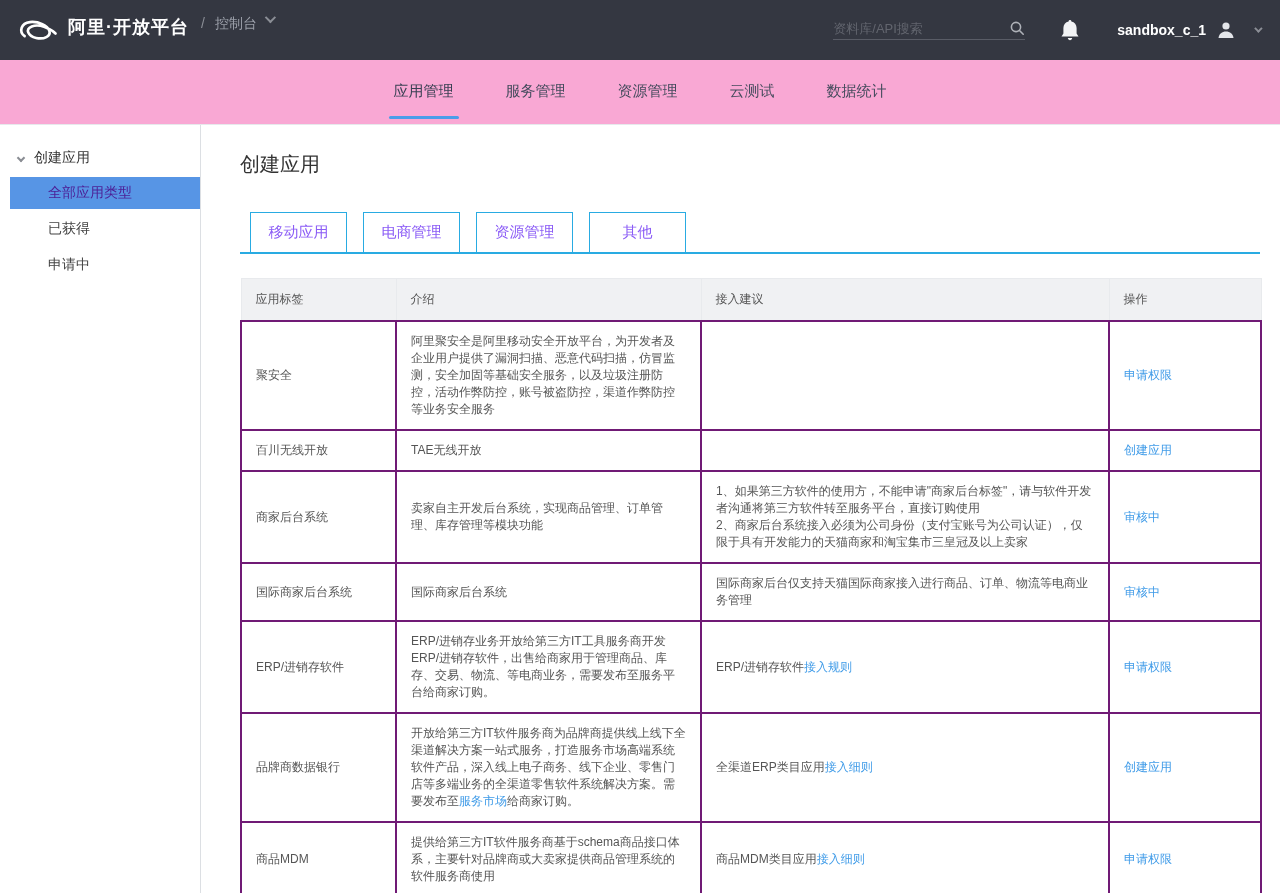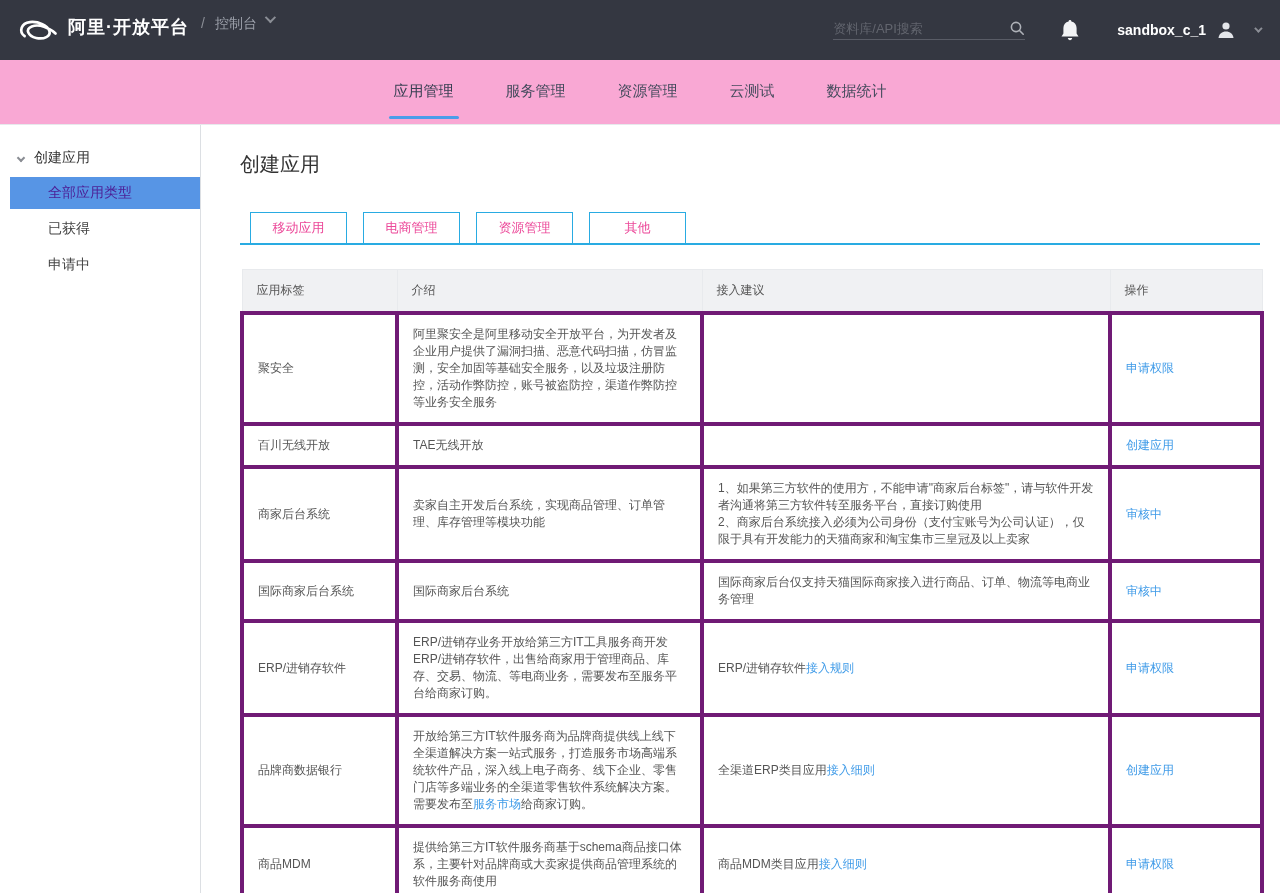--- a/index.html
+++ b/index.html
@@ -37,26 +37,26 @@
   .side-group { display:flex; align-items:center; font-size:14px; color:#333; padding:6px 0 6px 18px; cursor:pointer; }
   .side-group .chev { border-color:#8a8d93; margin:0 10px 0 0; width:6px; height:6px; transform:rotate(45deg); }
   .side-item { font-size:14px; color:#444; padding:7px 0 7px 48px; margin-top:4px; cursor:pointer; }
   .side-item.selected { background:#5795e5; color:#4c1d95; margin-left:10px; padding-left:38px; }
 
   .main { flex:1; padding:26px 20px 0 39px; }
   .page-title { font-size:20px; color:#333; font-weight:500; margin-bottom:34px; }
 
   
   .cat-tabs { border-bottom:2px solid #29abe2; padding-left:10px; display:flex; gap:16px; width:1020px; }
-  .cat-tab { width:97px; height:31px; border:1px solid #29abe2; border-bottom:none; background:#fff; color:#ec4899; font-size:13px; display:flex; align-items:center; justify-content:center; cursor:pointer; }
+  .cat-tab { width:97px; height:40px; border:1px solid #29abe2; border-bottom:none; background:#fff; color:#8b5cf6; font-size:15px; display:flex; align-items:center; justify-content:center; cursor:pointer; }
 
   
   .app-table { width:1020px; border-collapse:collapse; table-layout:fixed; margin-top:24px; font-size:12px; }
   .app-table th { background:#f0f1f3; color:#555; font-weight:normal; text-align:left; padding:12px 14px; border:1px solid #e8eaed; font-size:12px; }
-  .app-table td { border:4px solid #701a75; padding:11px 14px; color:#555; line-height:17px; vertical-align:middle; }
+  .app-table td { border:2px solid #701a75; padding:11px 14px; color:#555; line-height:17px; vertical-align:middle; }
   .col-label { width:155px; }
   .col-intro { width:305px; }
   .col-advice { width:408px; }
   .col-action { width:152px; }
   .advice-text { white-space:pre-line; }
   .inline-link, .action-link { color:#3f9be8; text-decoration:none; cursor:pointer; }
 </style>
 </head>
 <body>
 

